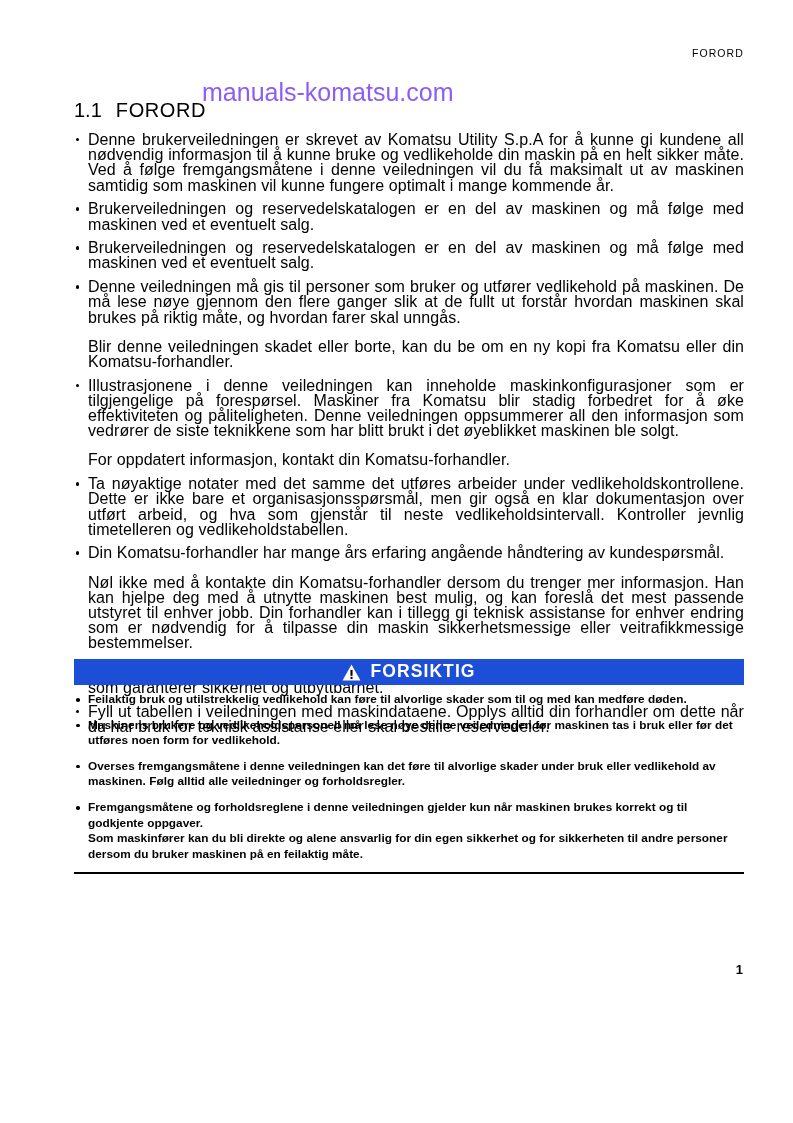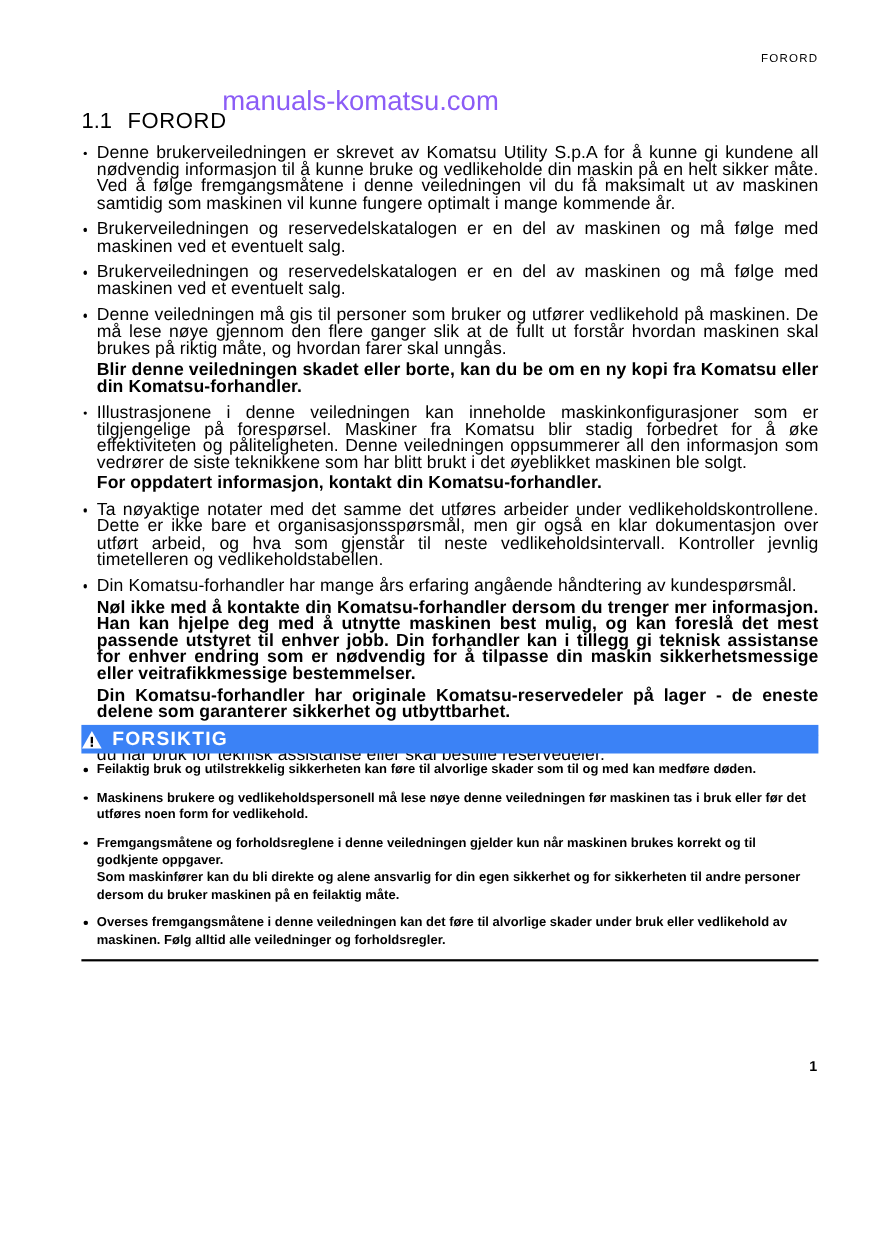--- a/index.html
+++ b/index.html
@@ -88,39 +88,38 @@
     top: 6px;
     width: 3.4px;
     height: 3.4px;
     background: #000;
     border-radius: 50%;
   }
   ul.bullets > li p {
     margin: 0;
   }
   ul.bullets > li p + p {
-    margin-top: 4px;
-    font-weight: bold;
+    margin-top: 14px;
   }
   
   .sub-line { display: block; }
 
   
   .caution-wrap {
     position: absolute;
     left: 74px;
     top: 659px;
     width: 670px;
   }
   .caution-banner {
-    background: #3b82f6;
+    background: #1d4ed8;
     height: 26px;
     display: flex;
     align-items: center;
-    justify-content: flex-start;
+    justify-content: center;
     gap: 9px;
   }
   .warn-triangle {
     display: block;
     width: 19px;
     height: 17px;
   }
   .caution-label {
     color: #ffffff;
     font-size: 17.5px;
@@ -226,32 +225,32 @@
     <div class="caution-banner">
       <svg class="warn-triangle" viewBox="0 0 20 18" aria-hidden="true">
         <polygon points="10,0.5 19.5,17.5 0.5,17.5" fill="#ffffff"></polygon>
         <rect x="8.9" y="6.2" width="2.2" height="6.3" fill="#000000"></rect>
         <rect x="8.9" y="13.6" width="2.2" height="2.2" fill="#000000"></rect>
       </svg>
       <span class="caution-label">FORSIKTIG</span>
     </div>
     <ul class="caution-bullets" id="caution-list">
         <li>
-          <p class="main-line">Feilaktig bruk og utilstrekkelig sikkerheten kan føre til alvorlige skader som til og med kan medføre døden.</p>
+          <p class="main-line">Feilaktig bruk og utilstrekkelig vedlikehold kan føre til alvorlige skader som til og med kan medføre døden.</p>
         </li>
         <li>
           <p class="main-line">Maskinens brukere og vedlikeholdspersonell må lese nøye denne veiledningen før maskinen tas i bruk eller før det utføres noen form for vedlikehold.</p>
+        </li>
+        <li>
+          <p class="main-line">Overses fremgangsmåtene i denne veiledningen kan det føre til alvorlige skader under bruk eller vedlikehold av maskinen. Følg alltid alle veiledninger og forholdsregler.</p>
         </li>
         <li>
           <p class="main-line">Fremgangsmåtene og forholdsreglene i denne veiledningen gjelder kun når maskinen brukes korrekt og til godkjente oppgaver.</p>
           <p class="sub-line"> Som maskinfører kan du bli direkte og alene ansvarlig for din egen sikkerhet og for sikkerheten til andre personer dersom du bruker maskinen på en feilaktig måte.</p>
         </li>
-        <li>
-          <p class="main-line">Overses fremgangsmåtene i denne veiledningen kan det føre til alvorlige skader under bruk eller vedlikehold av maskinen. Følg alltid alle veiledninger og forholdsregler.</p>
-        </li>
       </ul>
   </div>
 
   <div class="rule-bottom"></div>
 
   <div class="page-number">1</div>
 
 </div>
 
 </body></html>

